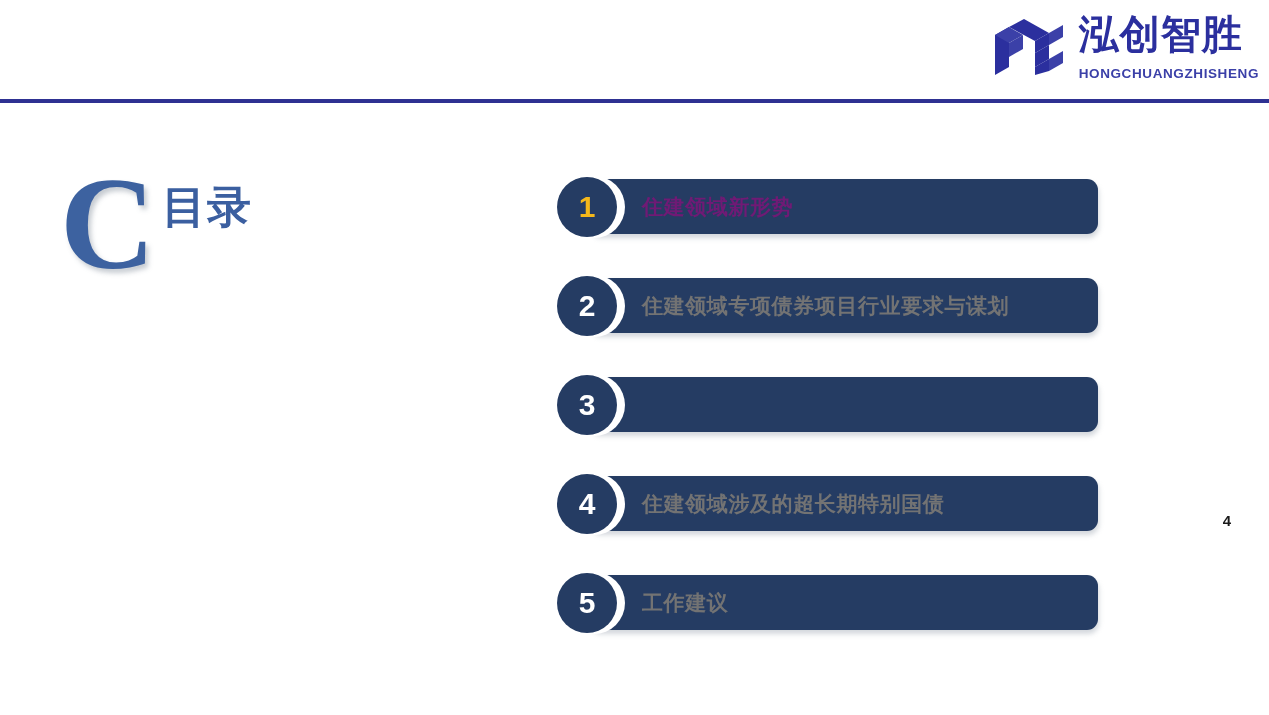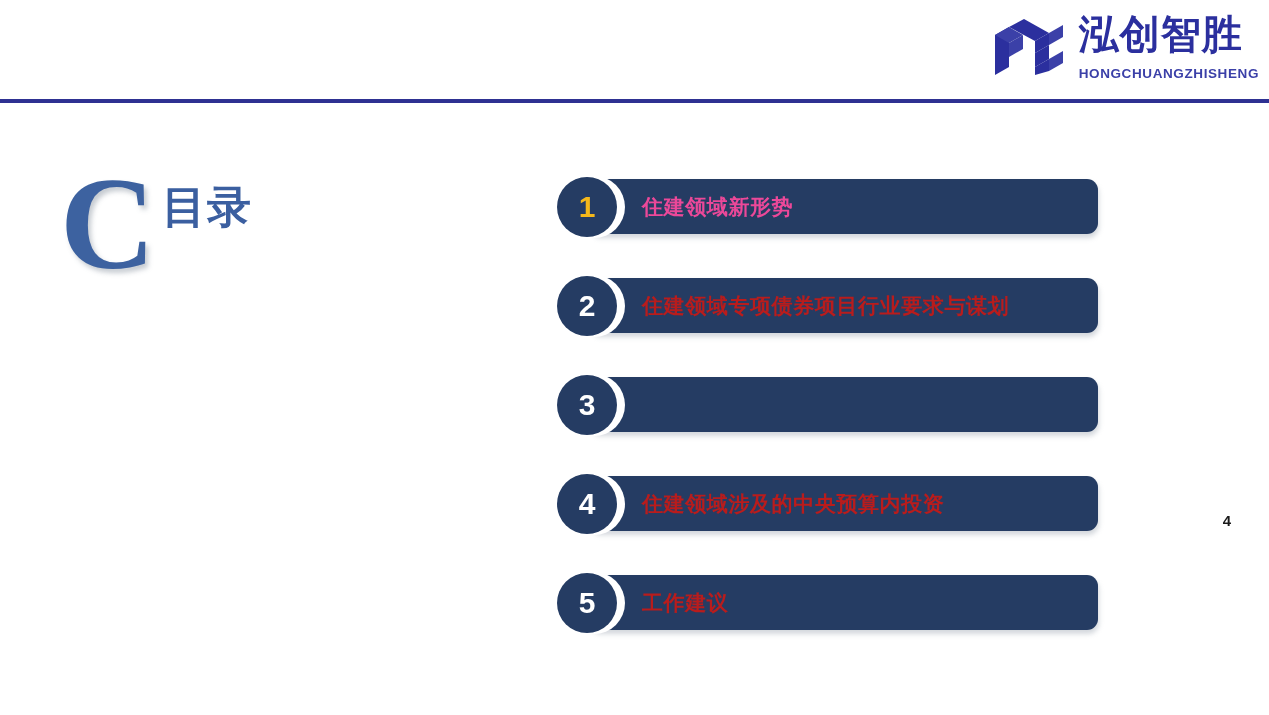--- a/index.html
+++ b/index.html
@@ -103,27 +103,27 @@
     border-bottom-left-radius:4px;
     box-shadow:1px 4px 5px rgba(160,168,180,0.45);
   }
   .toc-label {
     position:absolute;
     left:78px; top:0;
     height:55px;
     display:flex; align-items:center;
     font-size:21px;
     font-weight:bold;
-    color:#b91c1c;
+    color:#737373;
     letter-spacing:0.6px;
     font-family:"DejaVu Sans","Liberation Sans",sans-serif;
     white-space:nowrap;
     z-index:4;
   }
-  .toc-item.accent .toc-label { color:#ec4899; }
+  .toc-item.accent .toc-label { color:#701a75; }
 
   
   .toc-ring {
     position:absolute;
     left:-1px; top:-3px;
     width:62px; height:62px;
     border-radius:50%;
     background:#ffffff;
     z-index:2;
   }
@@ -216,21 +216,21 @@
         <span class="toc-num">3</span>
       </div>
     </div>
 
     <div class="toc-item">
       <div class="toc-bar"></div>
       <div class="toc-ring"></div>
       <div class="toc-circle">
         <span class="toc-num">4</span>
       </div>
-      <div class="toc-label">住建领域涉及的中央预算内投资</div>
+      <div class="toc-label">住建领域涉及的超长期特别国债</div>
     </div>
 
     <div class="toc-item">
       <div class="toc-bar"></div>
       <div class="toc-ring"></div>
       <div class="toc-circle">
         <span class="toc-num">5</span>
       </div>
       <div class="toc-label">工作建议</div>
     </div>

